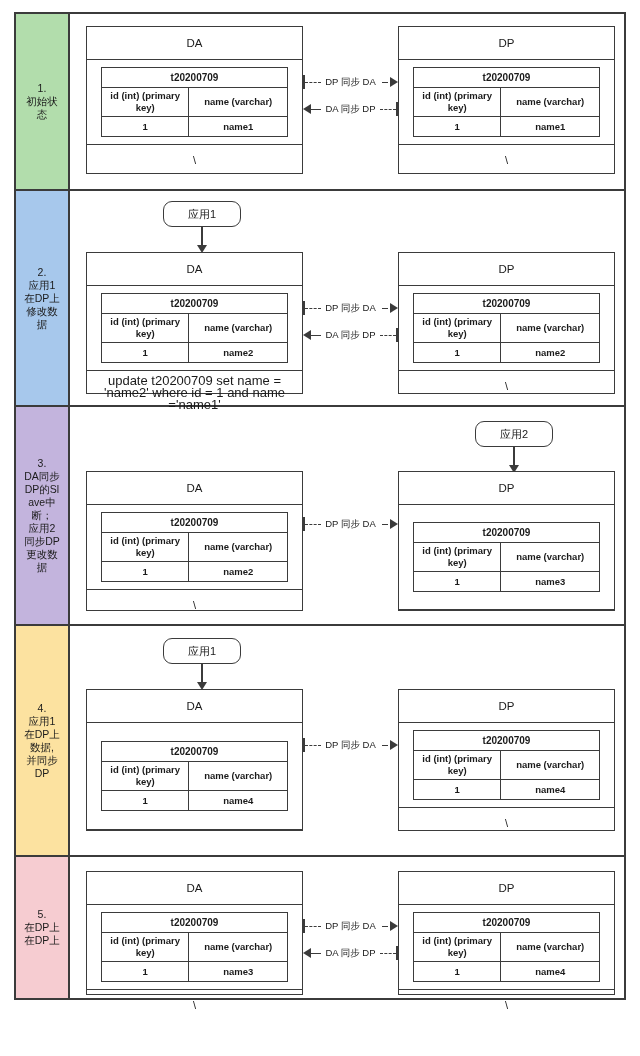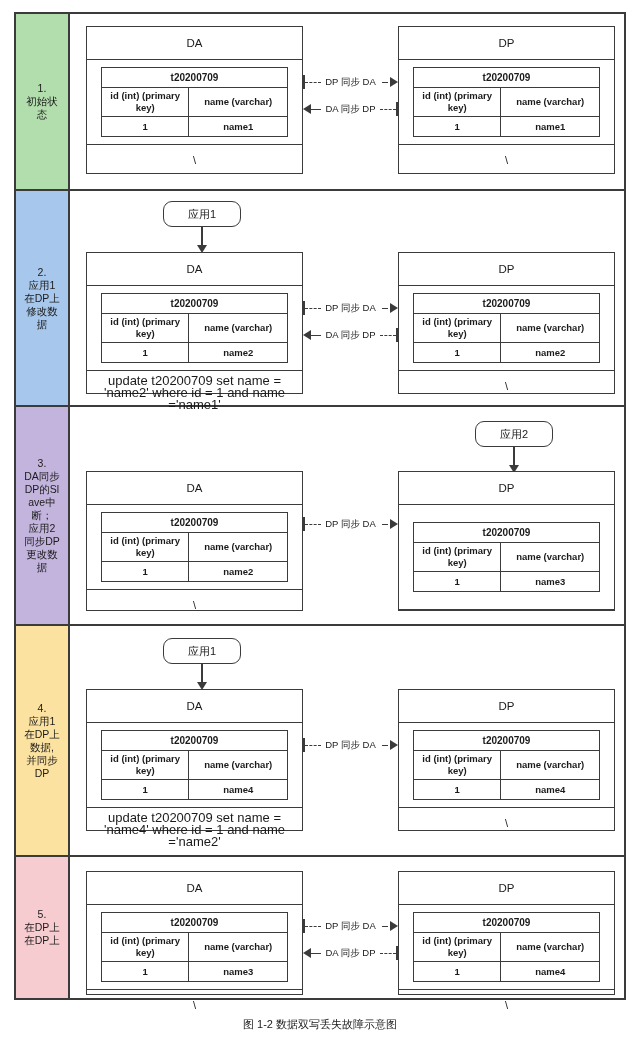--- a/index.html
+++ b/index.html
@@ -409,21 +409,20 @@
                 <td class="c-id">id (int) (primary key)</td>
                 <td class="c-name">name (varchar)</td>
               </tr>
               <tr>
                 <td class="c-id">1</td>
                 <td class="c-name">name4</td>
               </tr>
             </tbody>
               </table>
           </div>
-          <div class="node-foot">update  t20200709 set name = 'name4' where id = 1 and name ='name2'</div>
         </div>
 
         <div class="node" style="left:328px;top:63px;width:217px;height:142px;">
           <div class="node-title">DP</div>
           <div class="node-body">
             <table class="tbl">
               <tbody>
                   <tr>
                     <td colspan="2" class="tname">t20200709</td>
                   </tr>
@@ -520,15 +519,14 @@
           <div class="lbl">DA 同步 DP</div>
           <div class="dash" style="right:2px;width:16px;"></div>
           <div class="tick" style="right:0;"></div>
         </div>
 
       </div>
     </div>
 
   </div>
 
-  <div id="caption">图 1-2 数据双写丢失故障示意图</div>
 
 </div>
 
 </body></html>

